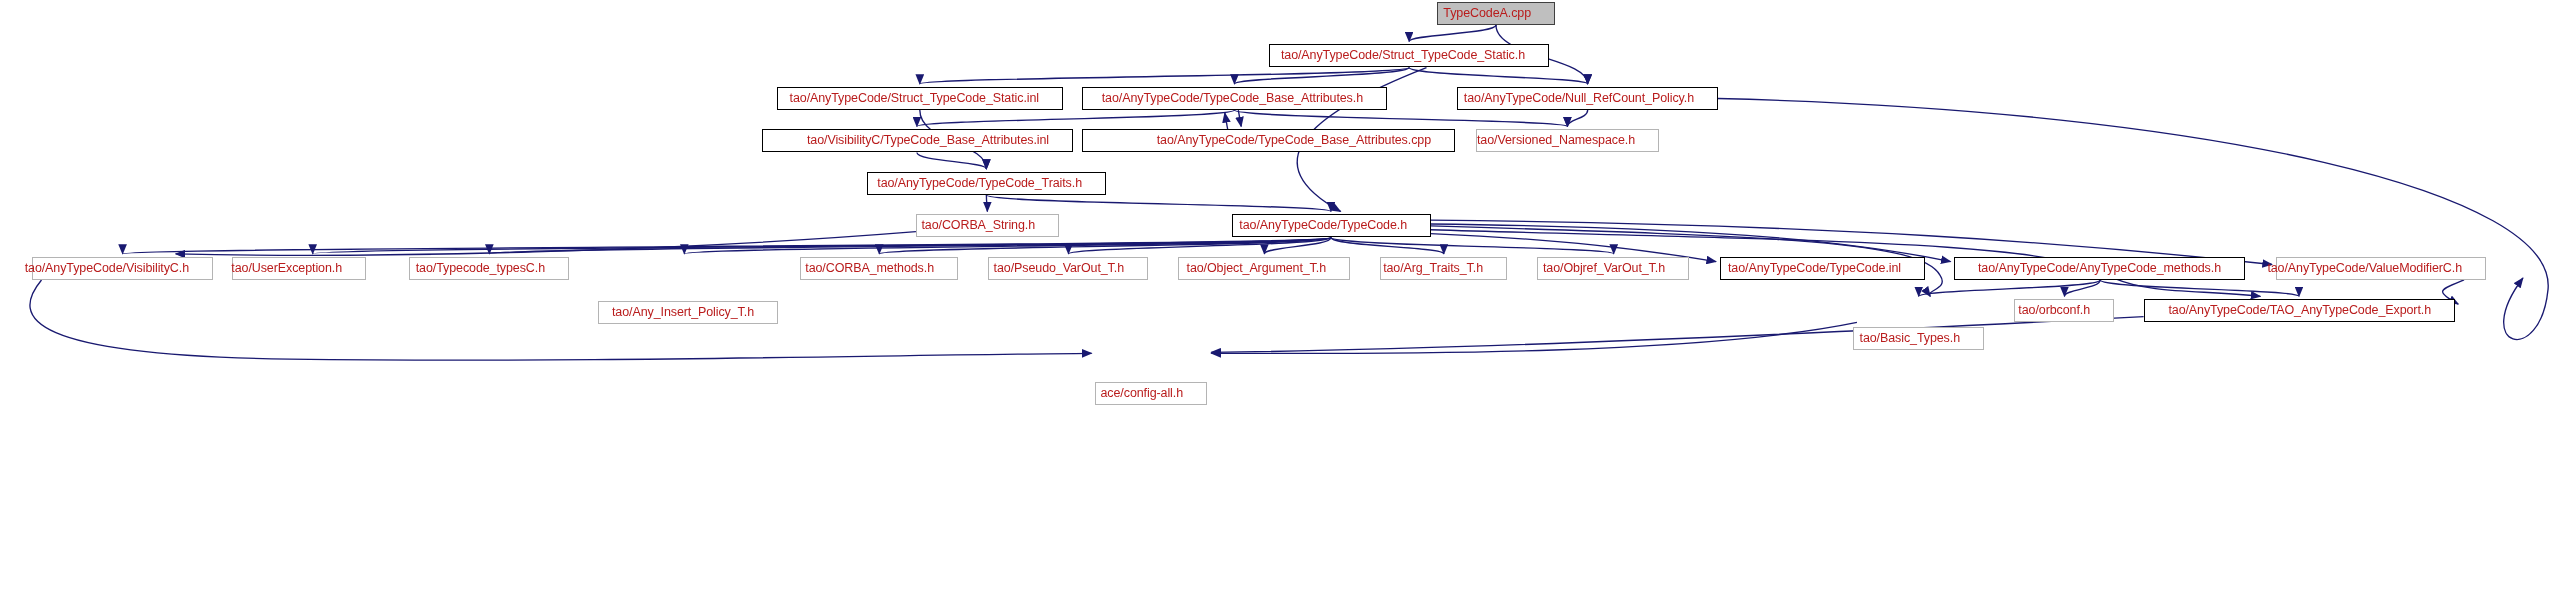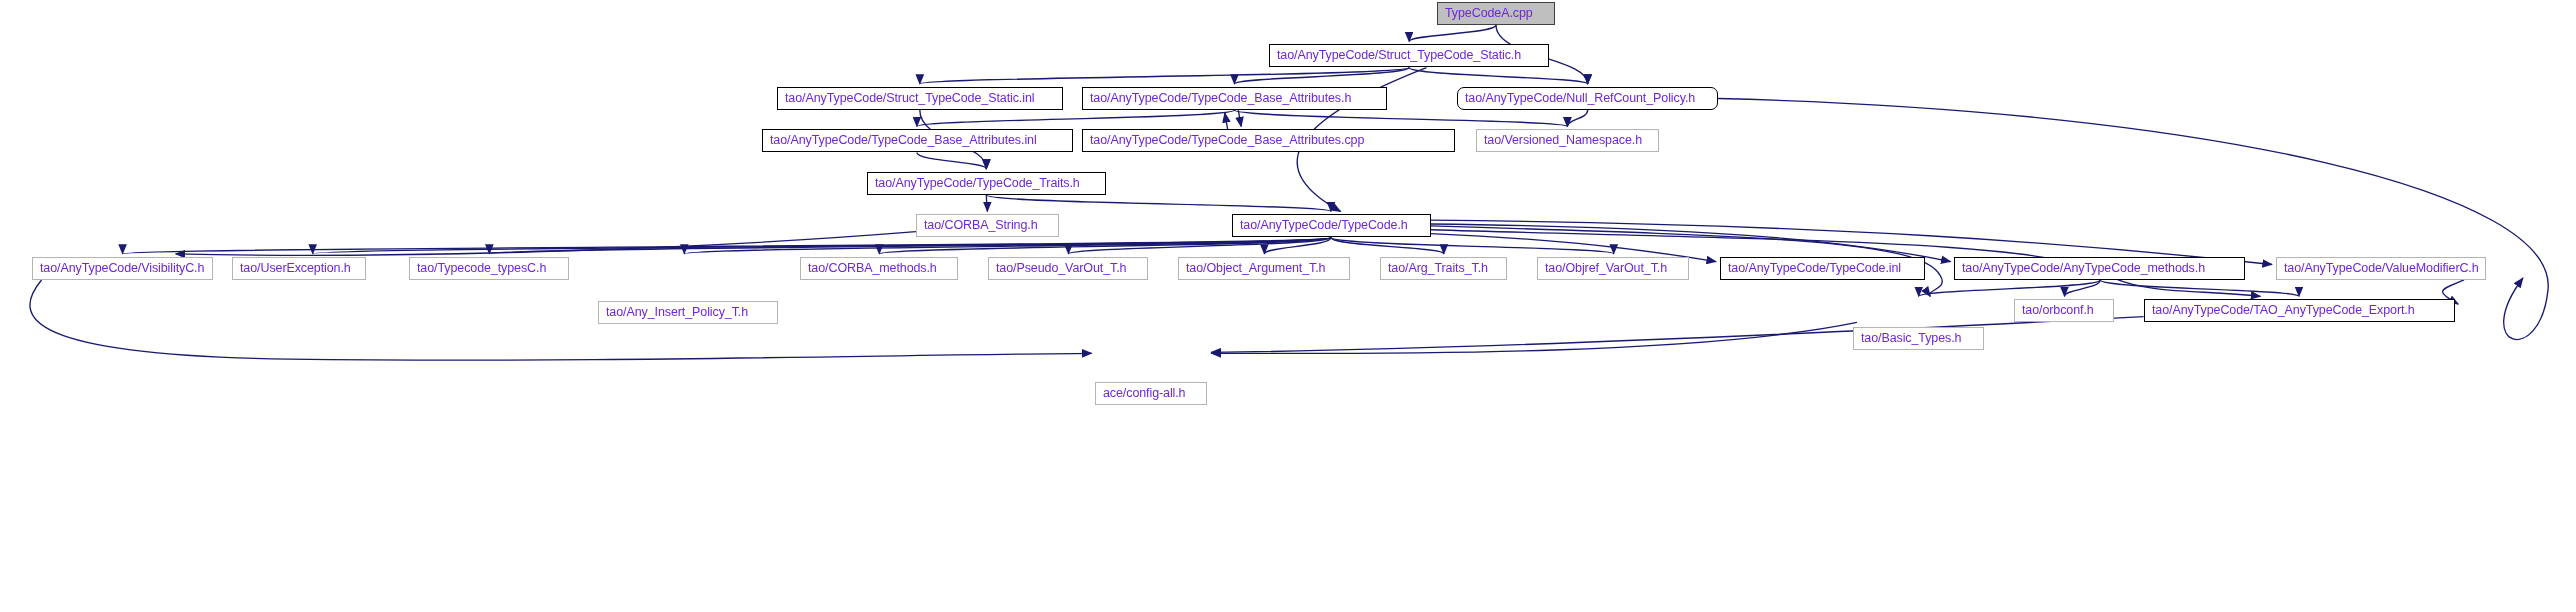--- a/index.html
+++ b/index.html
@@ -24,29 +24,29 @@
     top: 0;
     width: 2576px;
     height: 613px;
     pointer-events: none;
   }
   .node {
     position: absolute;
     box-sizing: border-box;
     display: flex;
     align-items: center;
-    justify-content: flex-start;
+    justify-content: flex-end;
     white-space: nowrap;
     background: #ffffff;
     border: 1px solid #b4b4b4;
-    color: #6d28d9;
+    color: #b91c1c;
     font-size: 12.5px;
     line-height: 1;
     letter-spacing: -0.1px;
-    padding: 0 7px;
+    padding: 0 23px;
     height: 23px;
     z-index: 5;
   }
   .node.strong {
     border: 1px solid #000000;
   }
   .node.root {
     background: #bfbfbf;
     border: 1px solid #404040;
   }
@@ -112,25 +112,25 @@
       </div>
       <div class="node strong" style="left: 1269px; top: 44px; width: 280px; height: 23px;">
         <span class="node-label">tao/AnyTypeCode/Struct_TypeCode_Static.h</span>
       </div>
       <div class="node strong" style="left: 777px; top: 87px; width: 286px; height: 23px;">
         <span class="node-label">tao/AnyTypeCode/Struct_TypeCode_Static.inl</span>
       </div>
       <div class="node strong" style="left: 1082px; top: 87px; width: 305px; height: 23px;">
         <span class="node-label">tao/AnyTypeCode/TypeCode_Base_Attributes.h</span>
       </div>
-      <div class="node strong" style="left: 1457px; top: 87px; width: 261px; height: 23px; border-radius: 7px;">
+      <div class="node strong" style="left: 1457px; top: 87px; width: 261px; height: 23px;">
         <span class="node-label">tao/AnyTypeCode/Null_RefCount_Policy.h</span>
       </div>
       <div class="node strong" style="left: 762px; top: 129px; width: 311px; height: 23px;">
-        <span class="node-label">tao/AnyTypeCode/TypeCode_Base_Attributes.inl</span>
+        <span class="node-label">tao/VisibilityC/TypeCode_Base_Attributes.inl</span>
       </div>
       <div class="node strong" style="left: 1082px; top: 129px; width: 373px; height: 23px;">
         <span class="node-label">tao/AnyTypeCode/TypeCode_Base_Attributes.cpp</span>
       </div>
       <div class="node weak" style="left: 1476px; top: 129px; width: 183px; height: 23px;">
         <span class="node-label">tao/Versioned_Namespace.h</span>
       </div>
       <div class="node strong" style="left: 867px; top: 172px; width: 239px; height: 23px;">
         <span class="node-label">tao/AnyTypeCode/TypeCode_Traits.h</span>
       </div>

